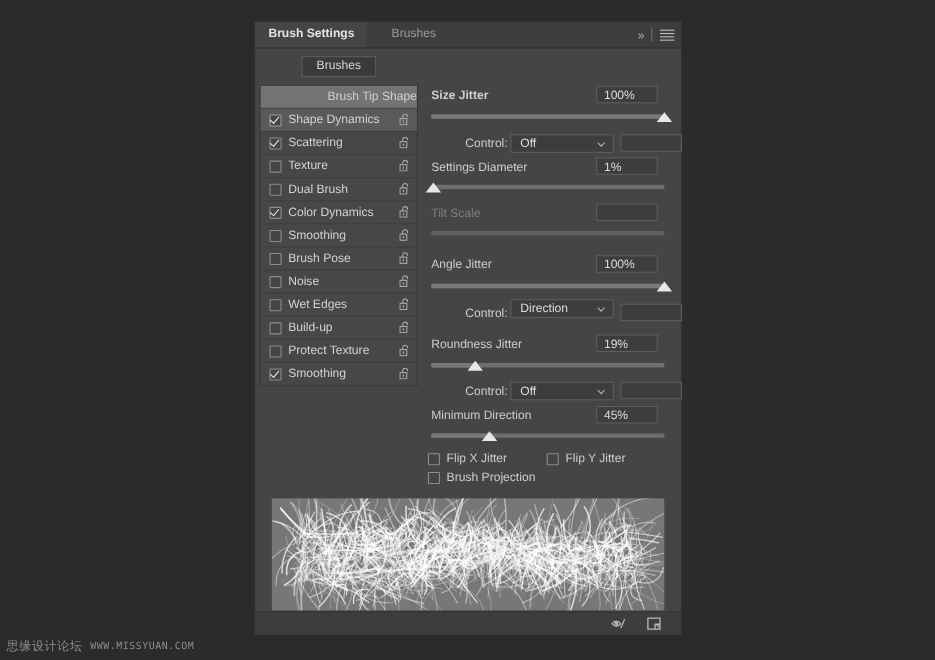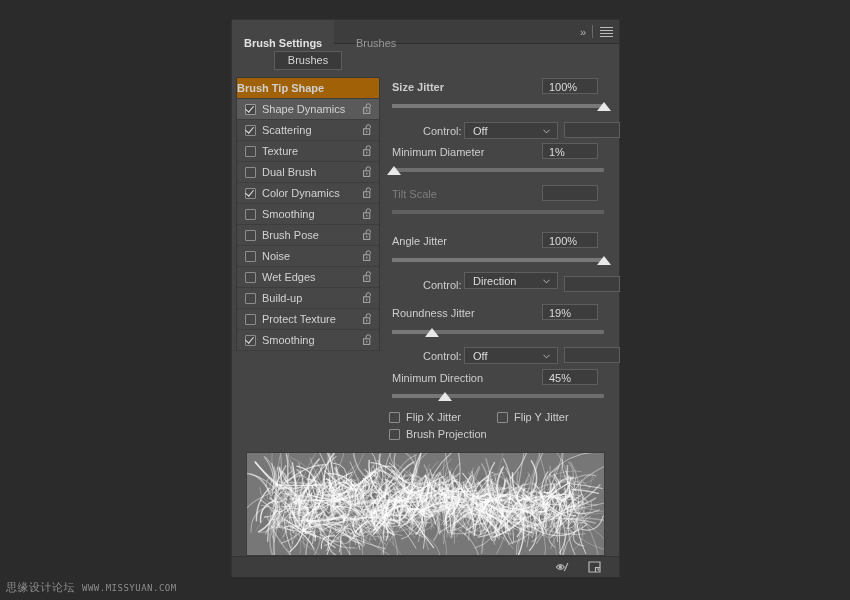--- a/index.html
+++ b/index.html
@@ -16,21 +16,21 @@
     background:#454545;
     box-shadow:0 0 0 1px #323232;
   }
   
   #tabbar{
     position:relative;height:23px;background:#3d3d3d;
     border-bottom:1px solid #2f2f2f;
   }
   .tab{
     position:absolute;top:0;height:23px;line-height:23px;
-    padding:12px 12px;font-size:11px;cursor:default;
+    padding:0 12px;font-size:11px;cursor:default;
   }
   .tab.active{background:#454545;color:#e3e3e3;font-weight:bold;}
   .tab.inactive{color:#9a9a9a;background:transparent;}
   #tab-brush-settings{left:0;}
   #tab-brushes{left:112px;}
   #tabbar-right{position:absolute;right:6px;top:0;height:23px;display:flex;align-items:center;gap:7px;}
   .chev{color:#b5b5b5;font-size:11px;letter-spacing:-1px;}
   .vdiv{width:1px;height:13px;background:#6a6a6a;}
   .hamburger{display:flex;flex-direction:column;justify-content:center;gap:2px;width:13px;}
   .hamburger i{display:block;height:1px;background:#bdbdbd;}
@@ -42,22 +42,22 @@
   #brushes-btn{
     width:66px;height:17px;line-height:17px;text-align:center;
     background:#3a3a3a;border:1px solid #5d5d5d;color:#d5d5d5;font-size:11px;
     cursor:default;
   }
   #optlist{
     margin:0 4px;border:1px solid #373737;border-bottom:none;
     background:#474747;
   }
   .opt-header{
-    height:20px;line-height:20px;text-align:left;color:#cfcfcf;
-    border-bottom:1px solid #3d3d3d;background:#a16207;font-size:11px;font-weight:bold;
+    height:20px;line-height:20px;text-align:right;color:#cfcfcf;
+    border-bottom:1px solid #3d3d3d;background:#737373;font-size:11px;
   }
   .opt{
     position:relative;height:20px;line-height:20px;
     border-bottom:1px solid #3d3d3d;
     display:flex;align-items:center;padding-left:8px;cursor:default;
   }
   .opt.selected{background:#5a5a5a;}
   .opt .cb{
     width:9px;height:9px;border:1px solid #8d8d8d;background:#454545;
     margin-right:6px;flex:none;position:relative;border-radius:1px;
@@ -280,21 +280,21 @@
 
       <div class="ctrl-label" style="left:39px;top:81px;">Control:</div>
       <div class="select" style="left:80px;top:78px;width:94px;">
         <span>Off</span>
         <svg class="arrow" viewBox="0 0 8 8">
           <path d="M0.5 2 L4 5.6 L7.5 2" fill="none" stroke="#b9b9b9" stroke-width="1.1"></path>
         </svg>
       </div>
       <div class="valbox empty" style="left:180px;top:78px;"></div>
 
-      <div class="row-label" style="left:8px;top:102px;">Minimum Diameter</div>
+      <div class="row-label" style="left:8px;top:102px;">Settings Diameter</div>
       <div class="valbox" style="left:158px;top:99px;">1%</div>
       <div class="slider" style="left:8px;top:124px;width:212px;">
         <div class="track-in" id="sl-mindia" style="width: 2.12px;"></div>
       </div>
       <div class="thumb" id="th-mindia" style="top: 122px; left: 3.12px;"></div>
 
       <div class="row-label dim" style="left:8px;top:144px;">Tilt Scale</div>
       <div class="valbox empty" style="left:158px;top:141px;"></div>
       <div class="slider" style="left:8px;top:166px;width:212px;opacity:.65;">
         <div class="track-in" style="width:0;"></div>

